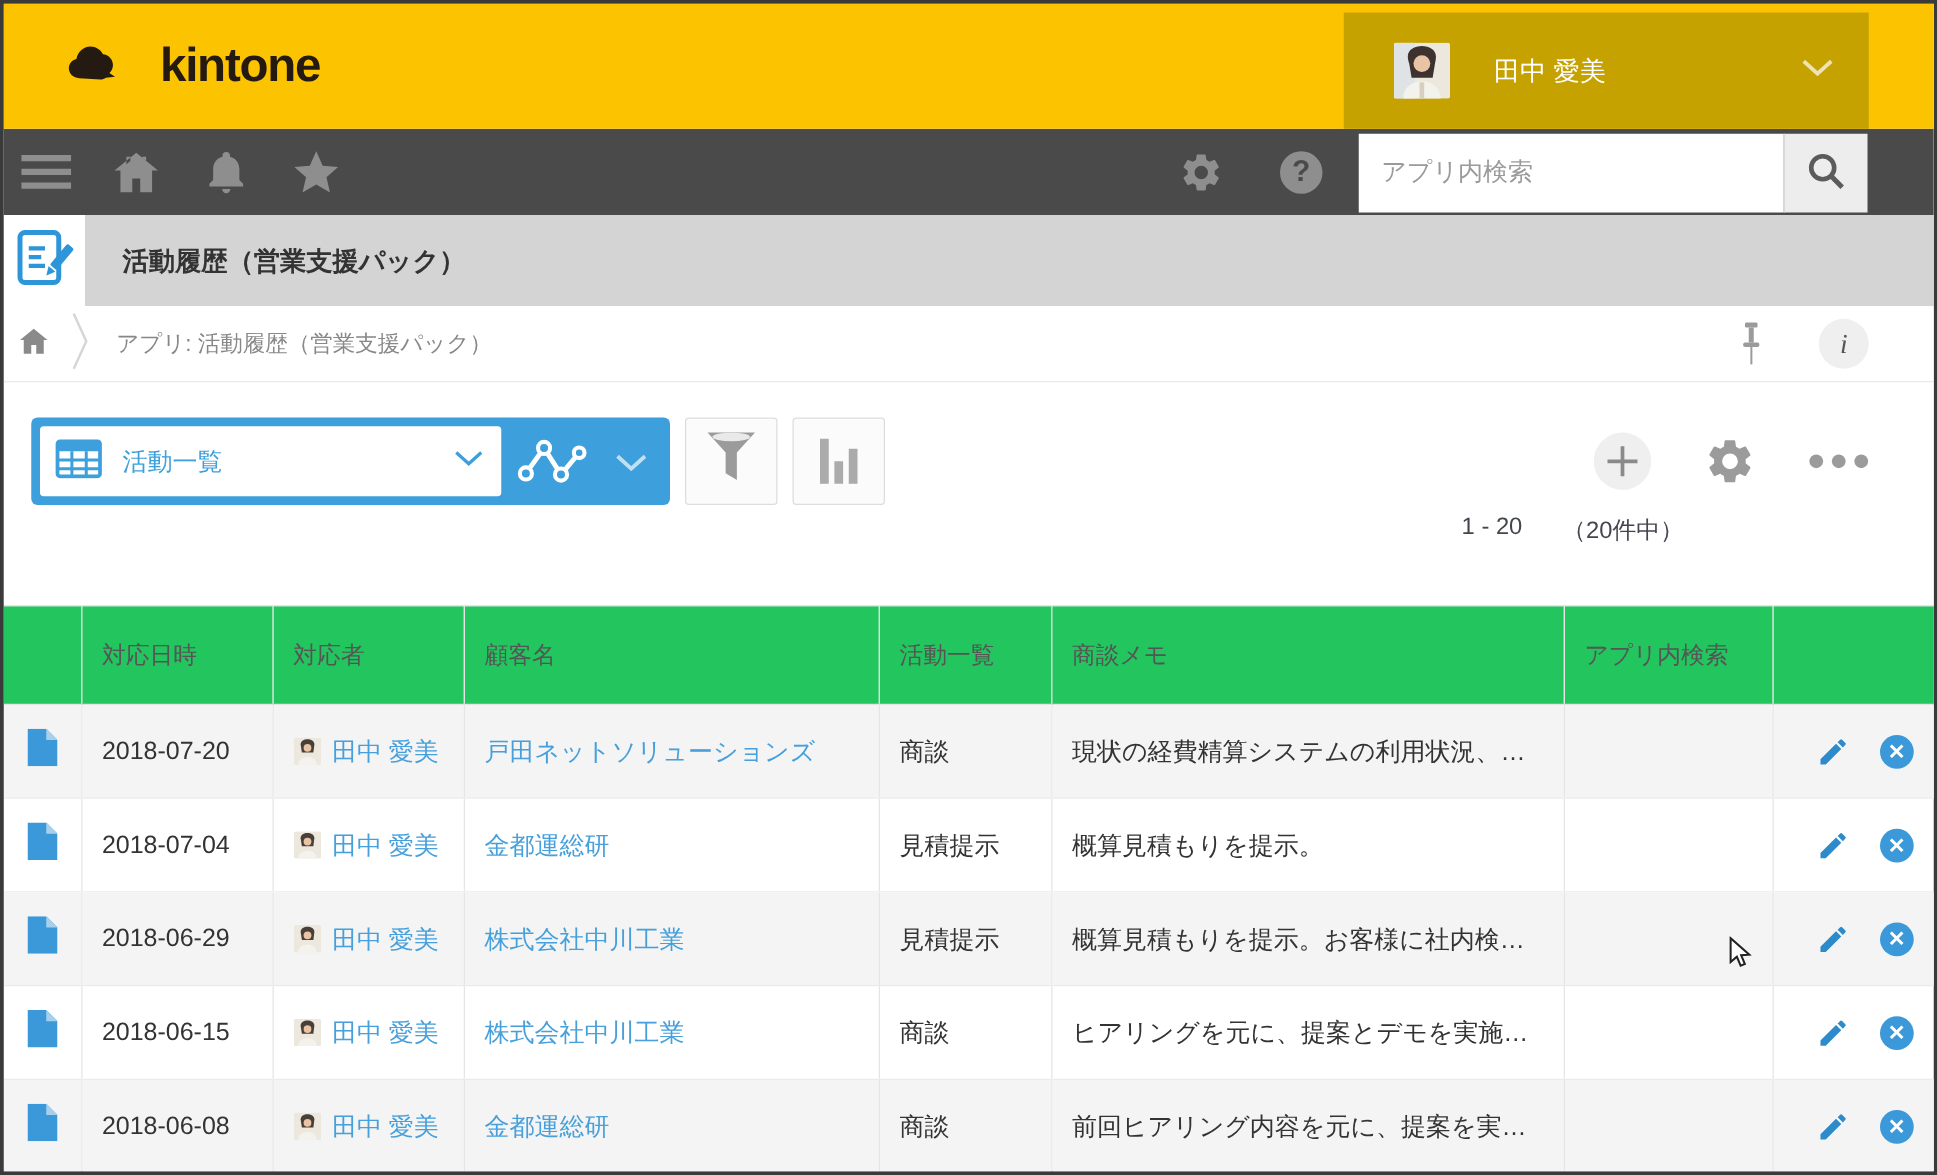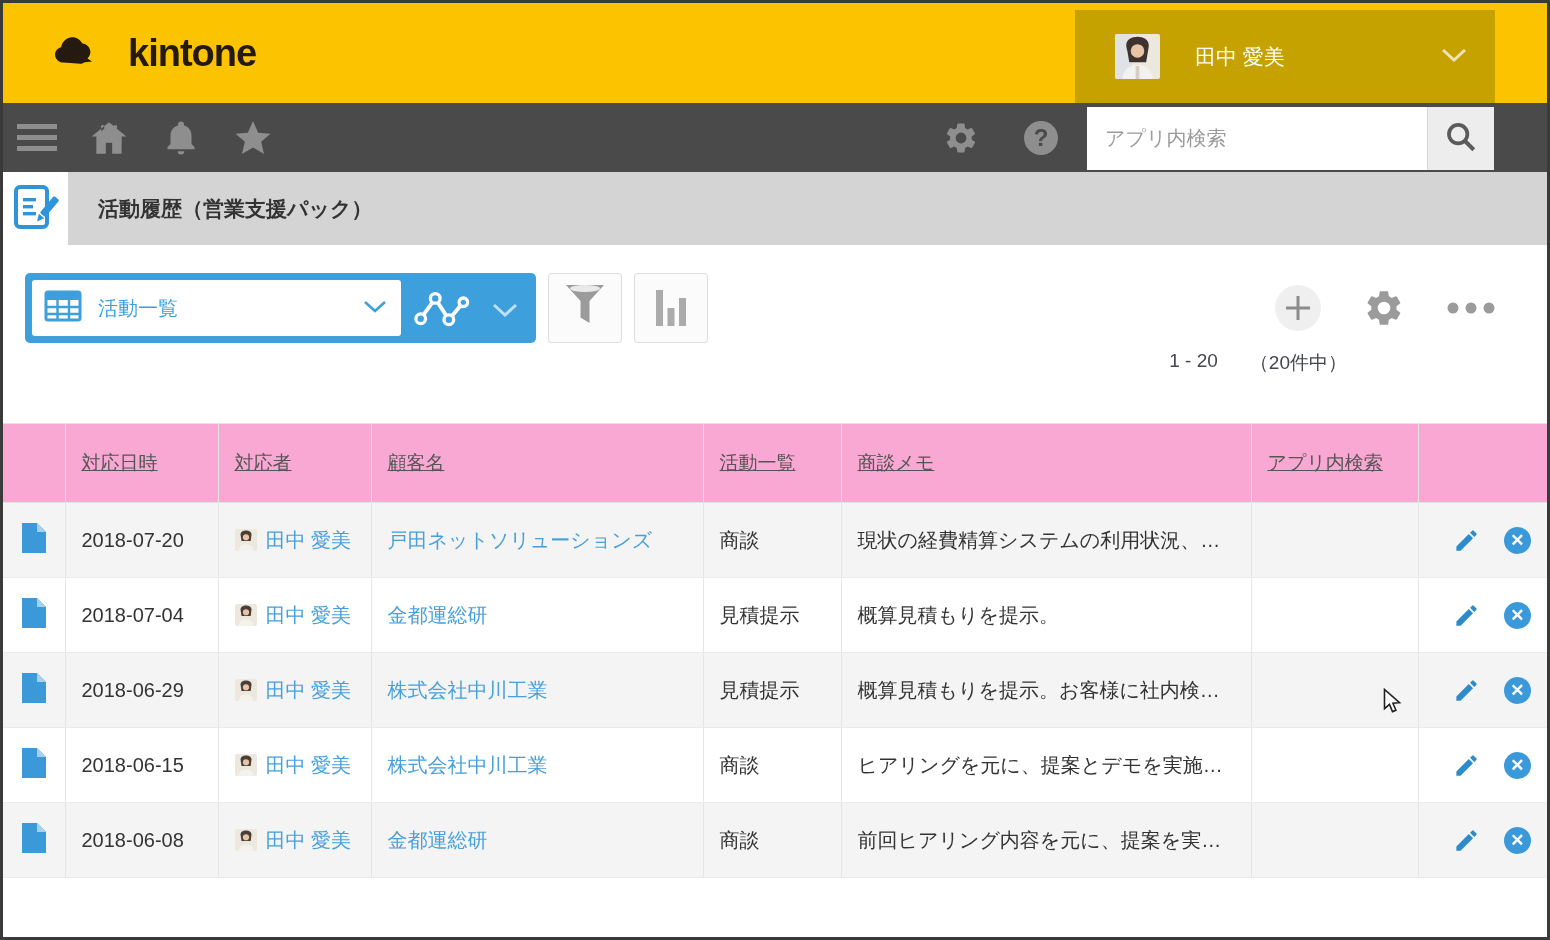--- a/index.html
+++ b/index.html
@@ -52,21 +52,21 @@
   .vs-chart-zone { flex:1; display:flex; align-items:center; justify-content:center; gap:18px; cursor:pointer; }
   .sq-btn { width:74px; height:70px; background:#fbfbfb; border:1px solid #ddd; border-radius:3px; display:flex; align-items:center; justify-content:center; cursor:pointer; margin-left:12px; flex:none; }
   .right-controls { margin-left:auto; margin-right:52px; display:flex; align-items:center; gap:42px; }
   .plus-circle { width:46px; height:46px; border-radius:50%; background:#efefef; display:flex; align-items:center; justify-content:center; cursor:pointer; }
   .icon-btn { cursor:pointer; display:flex; align-items:center; justify-content:center; }
   .pagination { position:absolute; right:200px; top:105px; font-size:19px; color:#44464e; display:flex; gap:32px; }
   .cursor { position:absolute; left:1380px; top:443px; pointer-events:none; }
 
   
   table.records { width:1546px; border-collapse:collapse; table-layout:fixed; border-top:1px solid #e3e3e3; }
-  .records th { height:79px; background:#f9a8d4; font-weight:normal; font-size:19px; color:#555; text-align:left; padding-left:16px; border-bottom:1px solid #e3e3e3; border-left:1px solid #e5e5e5;text-decoration:underline; }
+  .records th { height:79px; background:#22c55e; font-weight:normal; font-size:19px; color:#555; text-align:left; padding-left:16px; border-bottom:1px solid #e3e3e3; border-left:1px solid #e5e5e5; }
   .records th:first-child { border-left:none; }
   .records td { height:75px; font-size:20px; color:#333; padding-left:16px; border-bottom:1px solid #ebebeb; border-left:1px solid #e5e5e5; overflow:hidden; white-space:nowrap; }
   .records td:first-child { border-left:none; padding-left:0; text-align:center; }
   .records tr.alt td { background:#f4f4f4; }
   .records a { color:#47a0db; text-decoration:none; cursor:pointer; }
   .person-cell { display:flex; align-items:center; gap:9px; }
   .avatar-sm { width:22px; height:22px; border-radius:2px; overflow:hidden; flex:none; }
   .actions-cell { display:flex; align-items:center; justify-content:center; gap:24px; }
   .act-btn { background:none; border:none; cursor:pointer; padding:0; display:flex; align-items:center; }
   .x-circle { width:27px; height:27px; border-radius:50%; background:#3b99d9; color:#fff; font-size:17px; font-weight:bold; display:flex; align-items:center; justify-content:center; }
@@ -168,20 +168,44 @@
               <path d="M30 33.5l3.5 7 3.5-7z" fill="#2e96d8"></path>
             </g>
           </svg>
       </span>
     </div>
     <div class="app-title-bar">
       <span class="app-title">活動履歴（営業支援パック）</span>
     </div>
   </div>
 
+  <div class="breadcrumb">
+    <span class="bc-home">
+      <svg width="24" height="24" viewBox="0 0 24 24">
+          <path fill="#8a8a8a" d="M12 2L1 11h3v11h6v-7h4v7h6V11h3z"></path>
+        </svg>
+    </span>
+    <span class="bc-sep">
+      <svg width="14" height="48" viewBox="0 0 14 48">
+          <polyline points="2,2 12,24 2,46" fill="none" stroke="#d6d6d6" stroke-width="2"></polyline>
+        </svg>
+    </span>
+    <span class="bc-text">アプリ: 活動履歴（営業支援パック）</span>
+    <span class="bc-pin">
+      <svg width="20" height="36" viewBox="0 0 20 36">
+          <g fill="#9b9b9b">
+            <rect x="5" y="1" width="10" height="4" rx="1"></rect>
+            <rect x="8" y="5" width="4" height="12"></rect>
+            <rect x="3.5" y="17" width="13" height="3.5" rx="1.5"></rect>
+            <rect x="9.3" y="20.5" width="1.6" height="14"></rect>
+          </g>
+        </svg>
+    </span>
+    <span class="bc-info">i</span>
+  </div>
 
   <div class="view-section">
     <div class="view-row">
       <div class="view-selector">
         <div class="vs-white">
           <span class="vs-grid-icon">
             <svg width="38" height="32" viewBox="0 0 38 32">
                 <rect x="2" y="2" width="34" height="28" rx="2" fill="#fff" stroke="#3da0dc" stroke-width="3"></rect>
                 <rect x="2" y="2" width="34" height="8" fill="#3da0dc"></rect>
                 <path stroke="#3da0dc" stroke-width="2.4" d="M2 17h34M2 24h34M13.5 10v20M25 10v20"></path>

